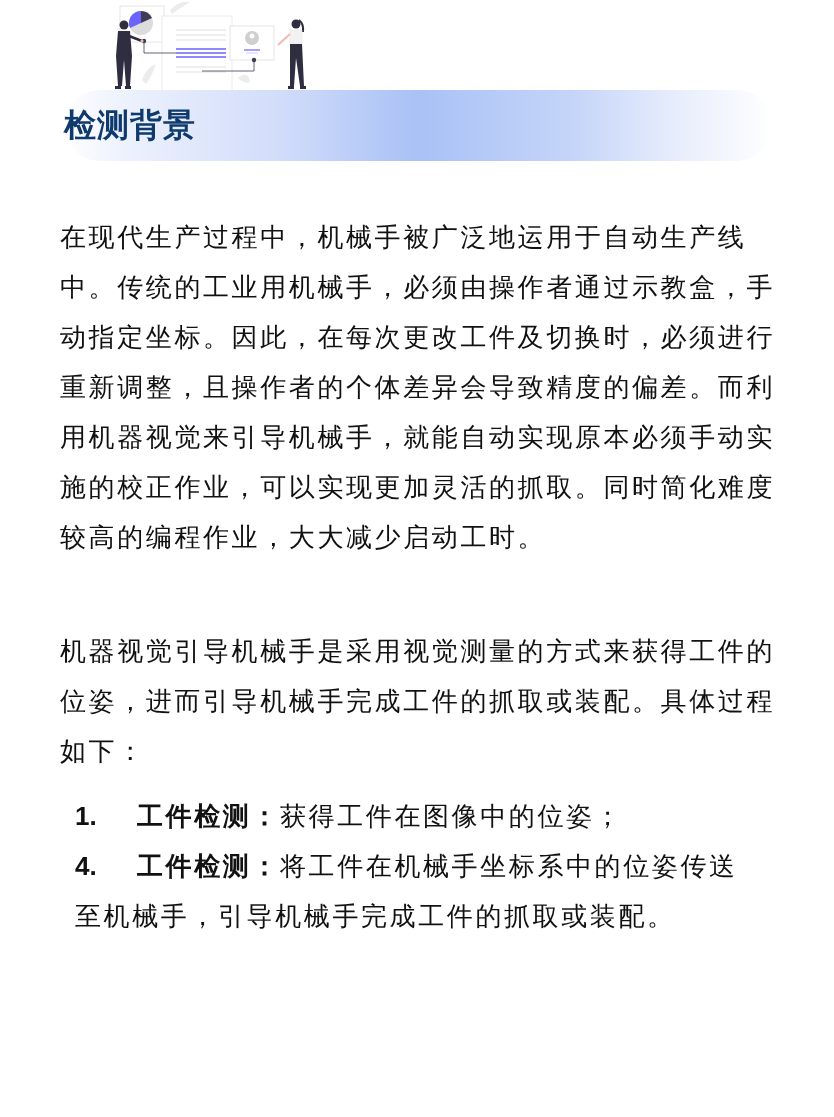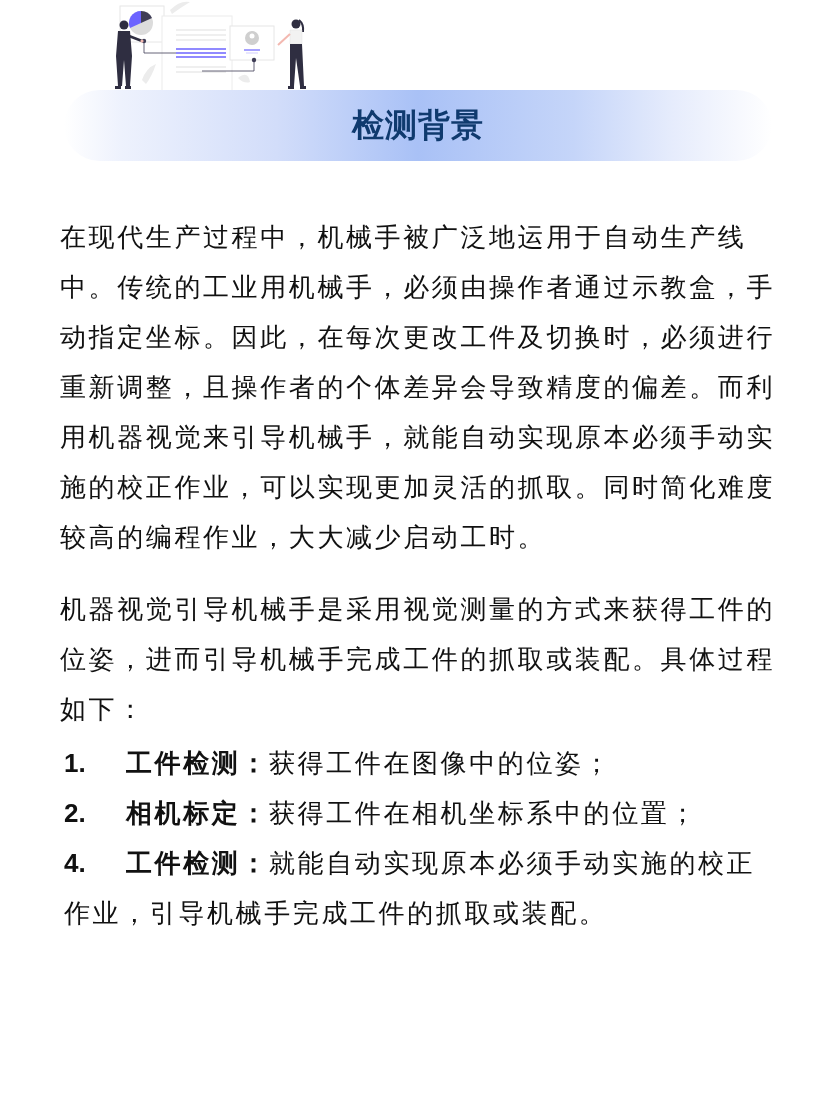--- a/index.html
+++ b/index.html
@@ -1,24 +1,24 @@
 <!DOCTYPE html>
 <html><head>
   <meta charset="utf-8">
   <style>
     html, body { margin: 0; padding: 0; background: #ffffff; }
     body { width: 834px; height: 1117px; position: relative; overflow: hidden; font-family: "DejaVu Sans", "Liberation Sans", sans-serif; color: #111111; }
     .illustration { position: absolute; left: 100px; top: 0; width: 240px; height: 92px; }
     .banner { position: absolute; left: 64px; top: 90px; width: 708px; height: 71px; border-radius: 36px;
       background: linear-gradient(90deg, rgba(255,255,255,0) 0%, #eef2fd 8%, #d2ddfa 30%, #a9c1f6 50%, #c5d5f9 72%, #e6ecfc 86%, rgba(255,255,255,0) 100%); }
-    .banner-title { position: absolute; left: 0; right: 0; top: 0; height: 71px; line-height: 71px; text-align: center; font-size: 32px; font-weight: bold; color: #0f3a6e; letter-spacing: 1px; }
+    .banner-title { position: absolute; left: 0; right: 0; top: 0; height: 71px; line-height: 71px; text-align: left; font-size: 32px; font-weight: bold; color: #0f3a6e; letter-spacing: 1px; }
     .content { position: absolute; left: 60px; top: 212px; width: 720px; font-size: 26px; line-height: 50px; letter-spacing: 2.6px; }
     .para { margin: 0; }
-    .para + .para { margin-top: 22px; }
-    .list { margin: 4px; padding: 0; list-style: none; }
+    .para + .para { margin-top: 64px; }
+    .list { margin: 15px; padding: 0; list-style: none; }
     .list-item { margin: 0; }
     .num { display: inline-block; width: 62px; font-weight: bold; font-family: "Liberation Sans", sans-serif; letter-spacing: 0; }
     .term { font-weight: bold; }
   </style>
 </head>
 <body>
 
 <div class="illustration">
   <svg width="240" height="92" viewBox="0 0 240 92">
 
@@ -74,19 +74,16 @@
 </div>
 
 <div class="content">
   <p class="para">在现代生产过程中，机械手被广泛地运用于自动生产线中。传统的工业用机械手，必须由操作者通过示教盒，手动指定坐标。因此，在每次更改工件及切换时，必须进行重新调整，且操作者的个体差异会导致精度的偏差。而利用机器视觉来引导机械手，就能自动实现原本必须手动实施的校正作业，可以实现更加灵活的抓取。同时简化难度较高的编程作业，大大减少启动工时。</p>
   <p class="para">机器视觉引导机械手是采用视觉测量的方式来获得工件的位姿，进而引导机械手完成工件的抓取或装配。具体过程如下：</p>
   <ol class="list">
     <li class="list-item">
       <span class="num">1.</span><span class="term">工件检测：</span><span>获得工件在图像中的位姿；</span>
     </li>
     <li class="list-item">
-      <span class="num">2.</span><span class="term">相机标定：</span><span>获得工件在相机坐标系中的位置；</span>
-    </li>
-    <li class="list-item">
-      <span class="num">4.</span><span class="term">工件检测：</span><span>就能自动实现原本必须手动实施的校正作业，引导机械手完成工件的抓取或装配。</span>
+      <span class="num">4.</span><span class="term">工件检测：</span><span>将工件在机械手坐标系中的位姿传送至机械手，引导机械手完成工件的抓取或装配。</span>
     </li>
   </ol>
 </div>
 
 </body></html>

